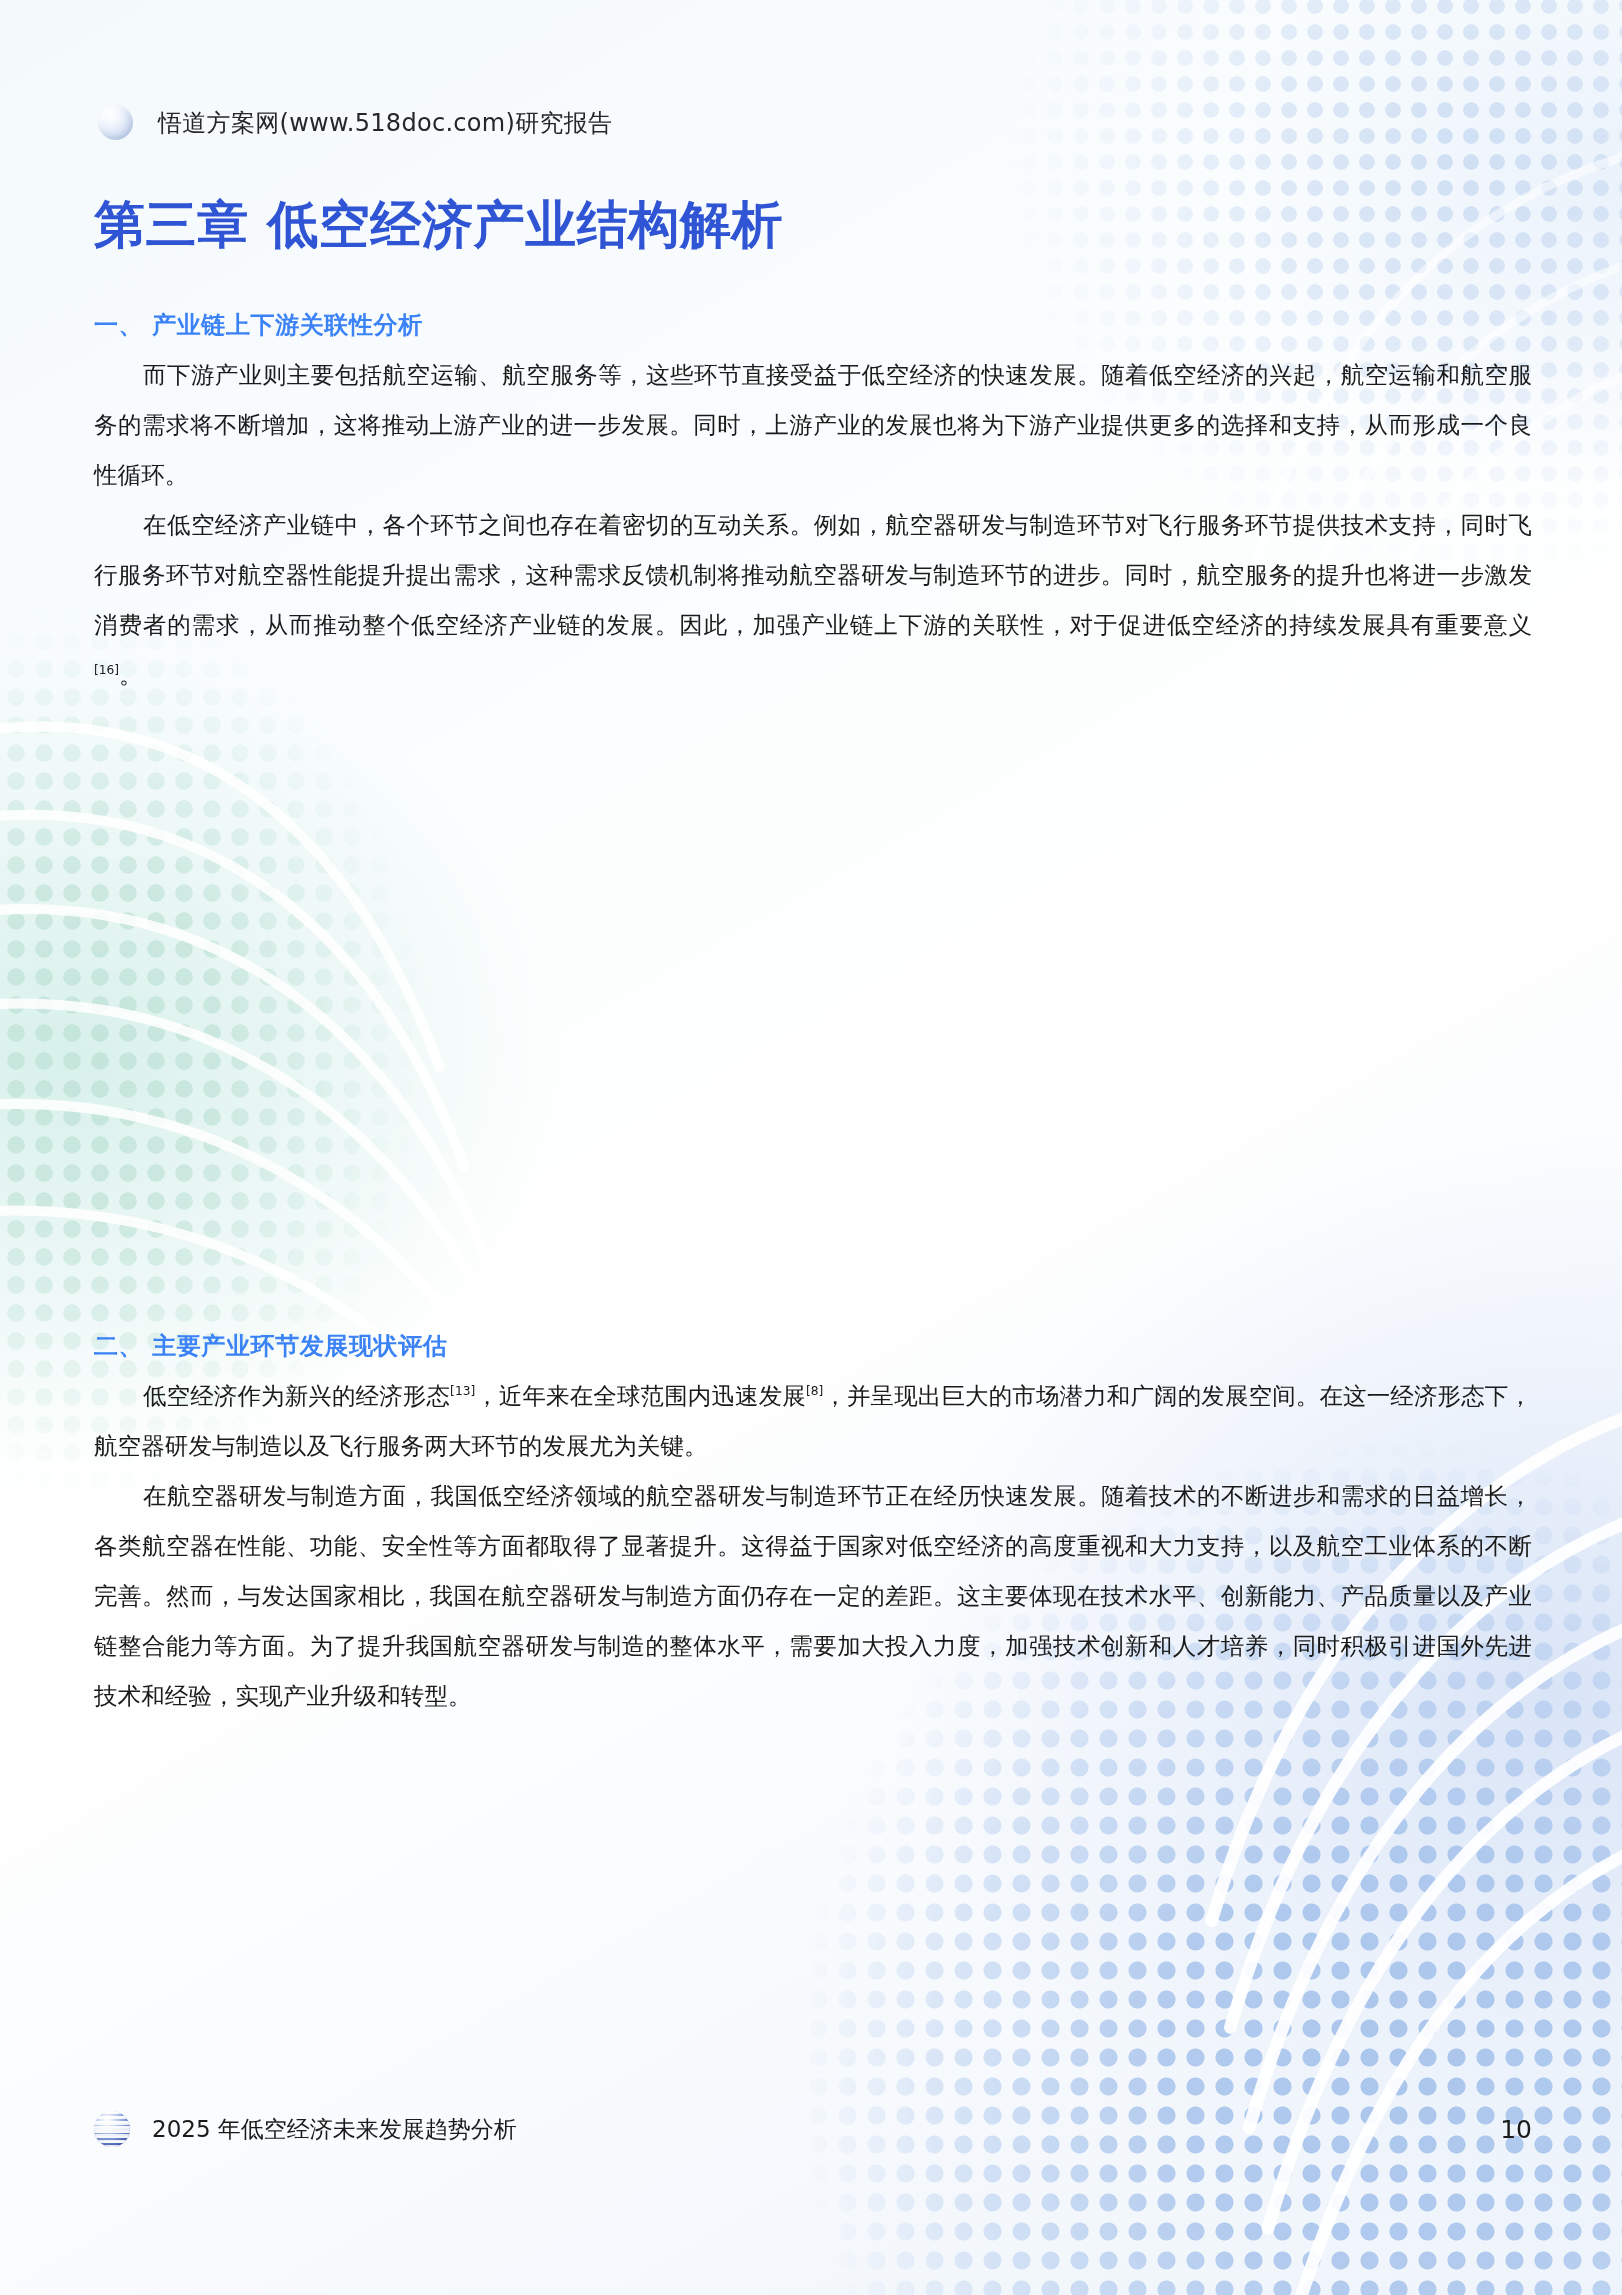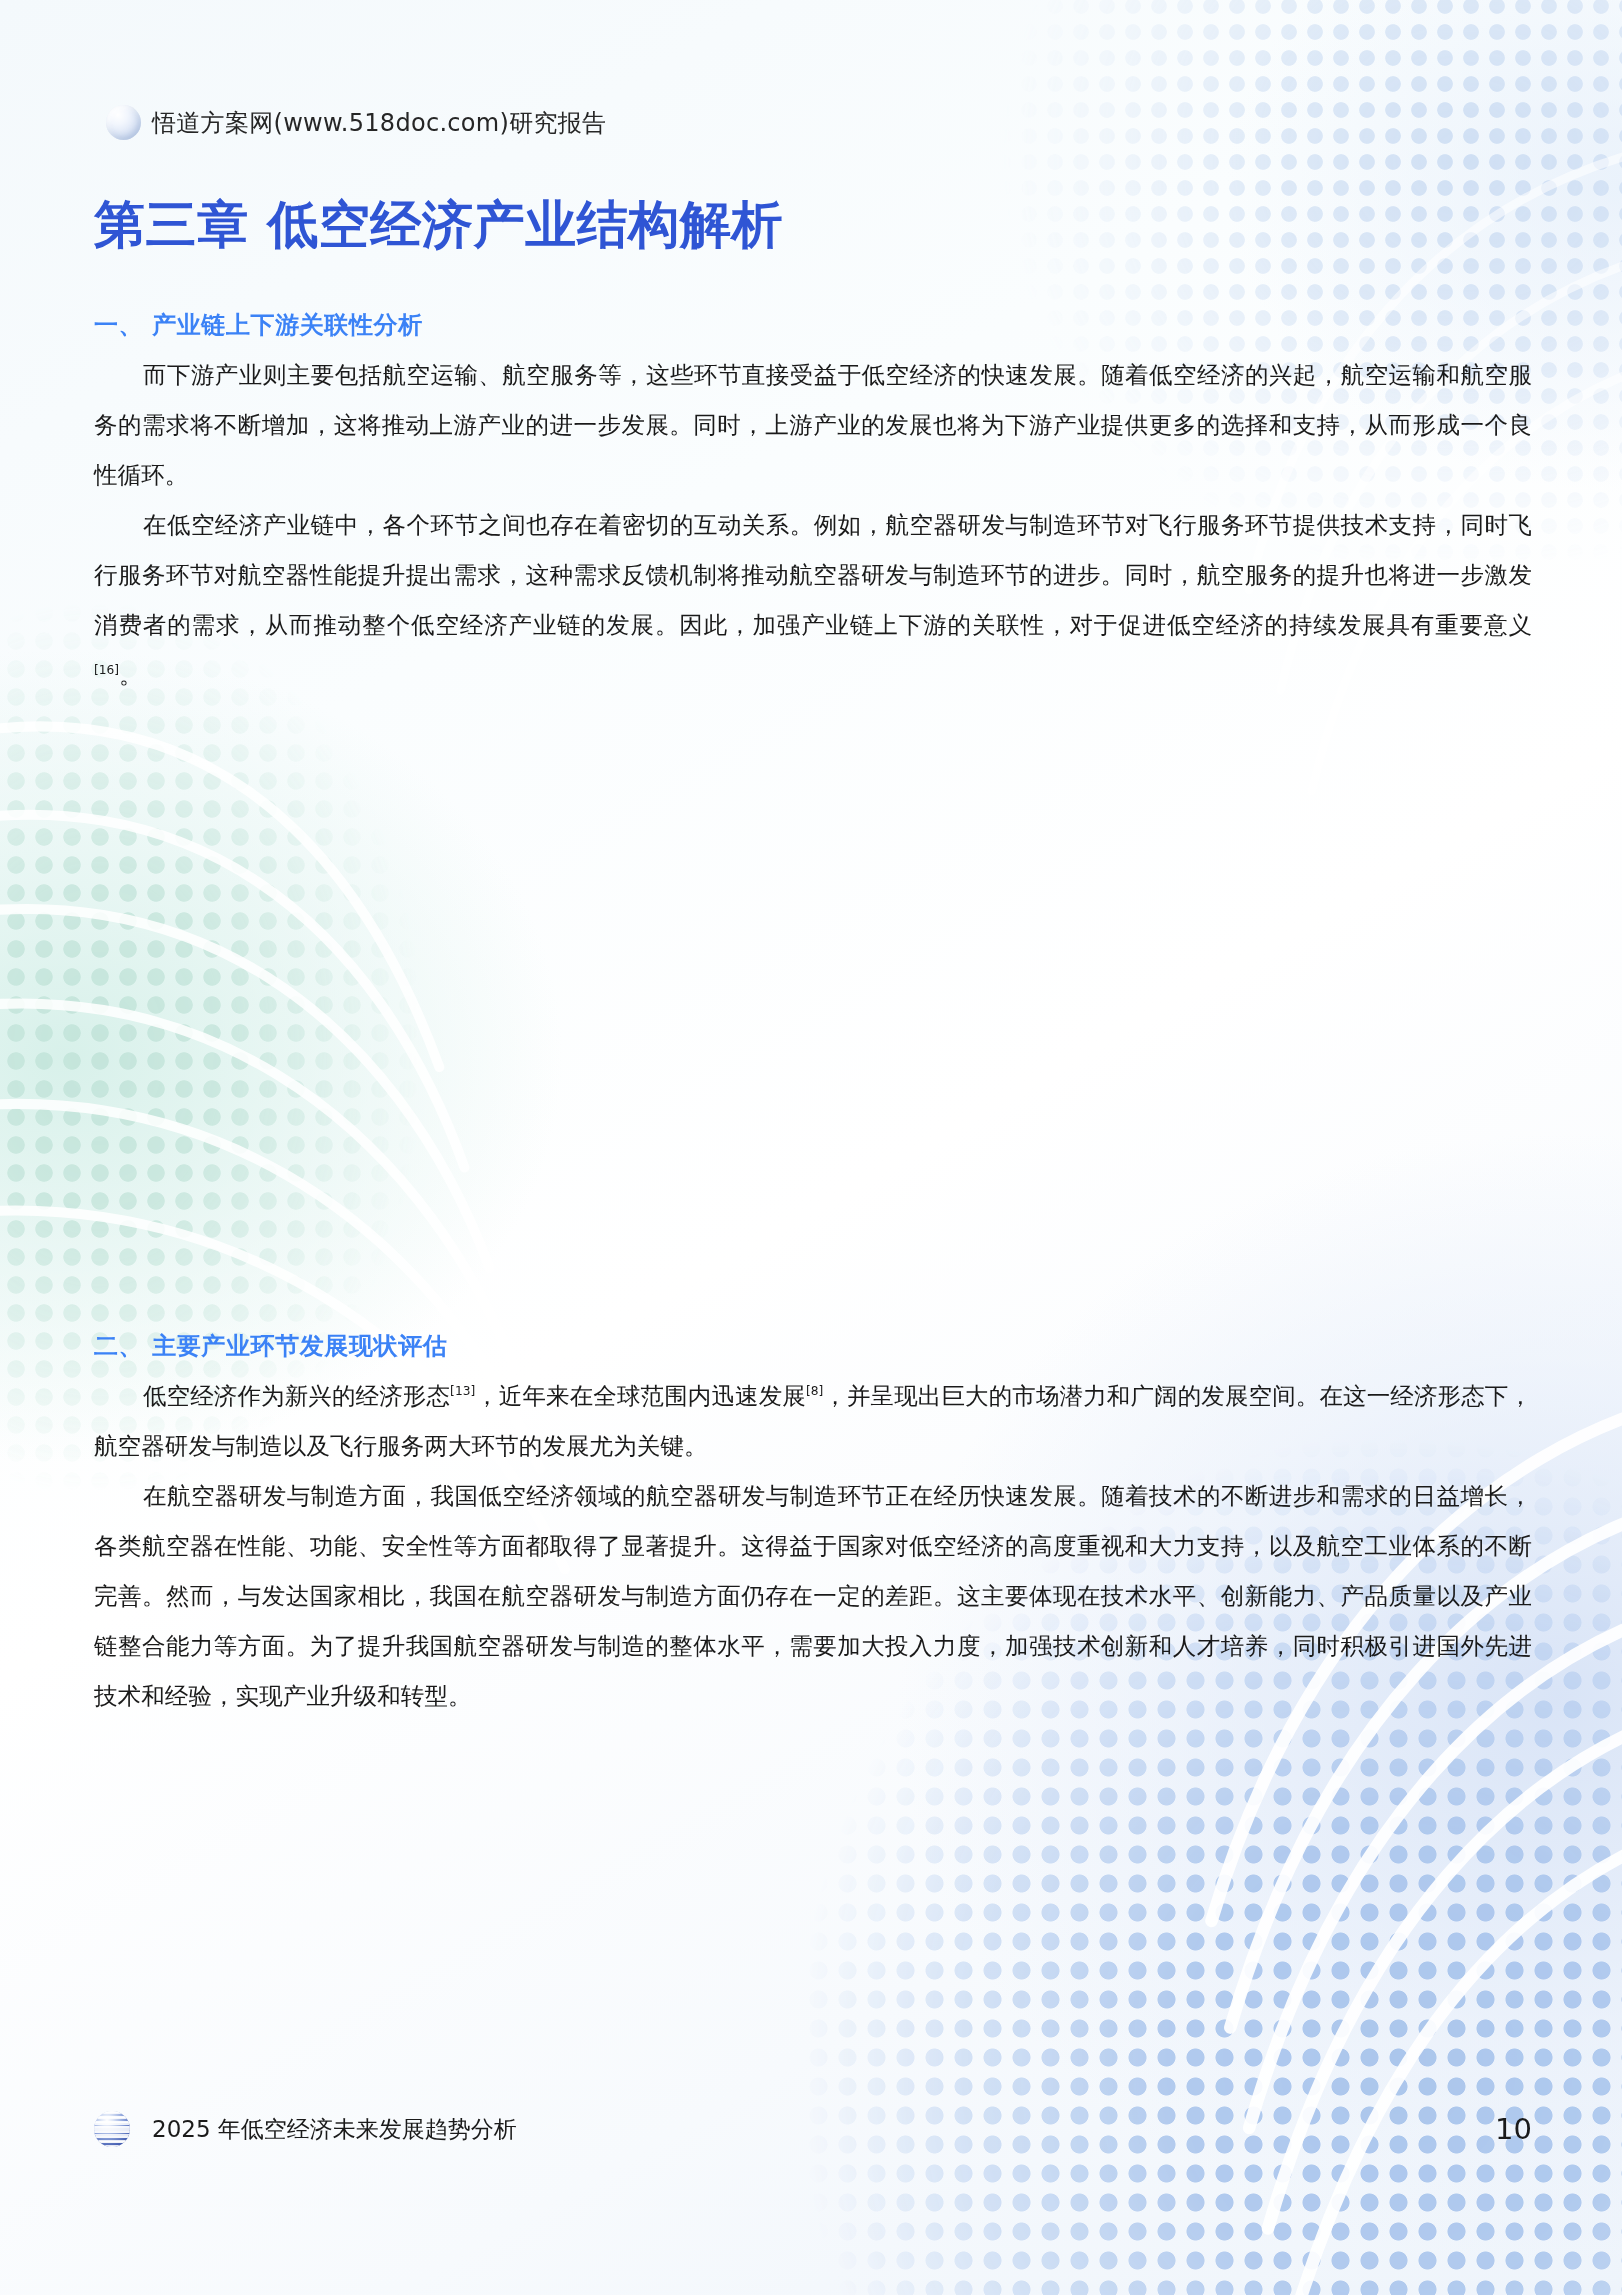--- a/index.html
+++ b/index.html
@@ -86,25 +86,25 @@
     position: absolute;
     left: 94px;
     top: 0;
     width: 1438px;
     height: 2295px;
   }
 
   
   .doc-header {
     position: absolute;
-    left: 12px;
+    left: 4px;
     top: 105px;
     display: flex;
     align-items: center;
-    gap: 11px;
+    gap: 25px;
   }
   .header-logo {
     width: 35px;
     height: 35px;
     border-radius: 50%;
     background:
       radial-gradient(circle at 34% 28%, #ffffff 0%, #f2f6fd 28%, #dde6f6 58%, #c6d4ec 82%, #b4c6e4 100%);
     box-shadow: inset -2.5px -3.1px 6.3px rgba(150,172,208,0.45), inset 2.5px 3.1px 5.7px rgba(255,255,255,0.95);
     flex: none;
   }
@@ -212,21 +212,21 @@
     );
     border-radius: 50%;
   }
   .footer-text {
     font-size: 23px;
     color: #1a1a1a;
     white-space: nowrap;
     font-family: "DejaVu Sans", "Liberation Sans", sans-serif;
   }
   .page-number {
-    font-size: 29px;
+    font-size: 25px;
     color: #1a1a1a;
     font-family: "DejaVu Sans", "Liberation Sans", sans-serif;
   }
 </style>
 </head>
 <body>
 
 <div class="page">
 
   <div class="bg-base"></div>

